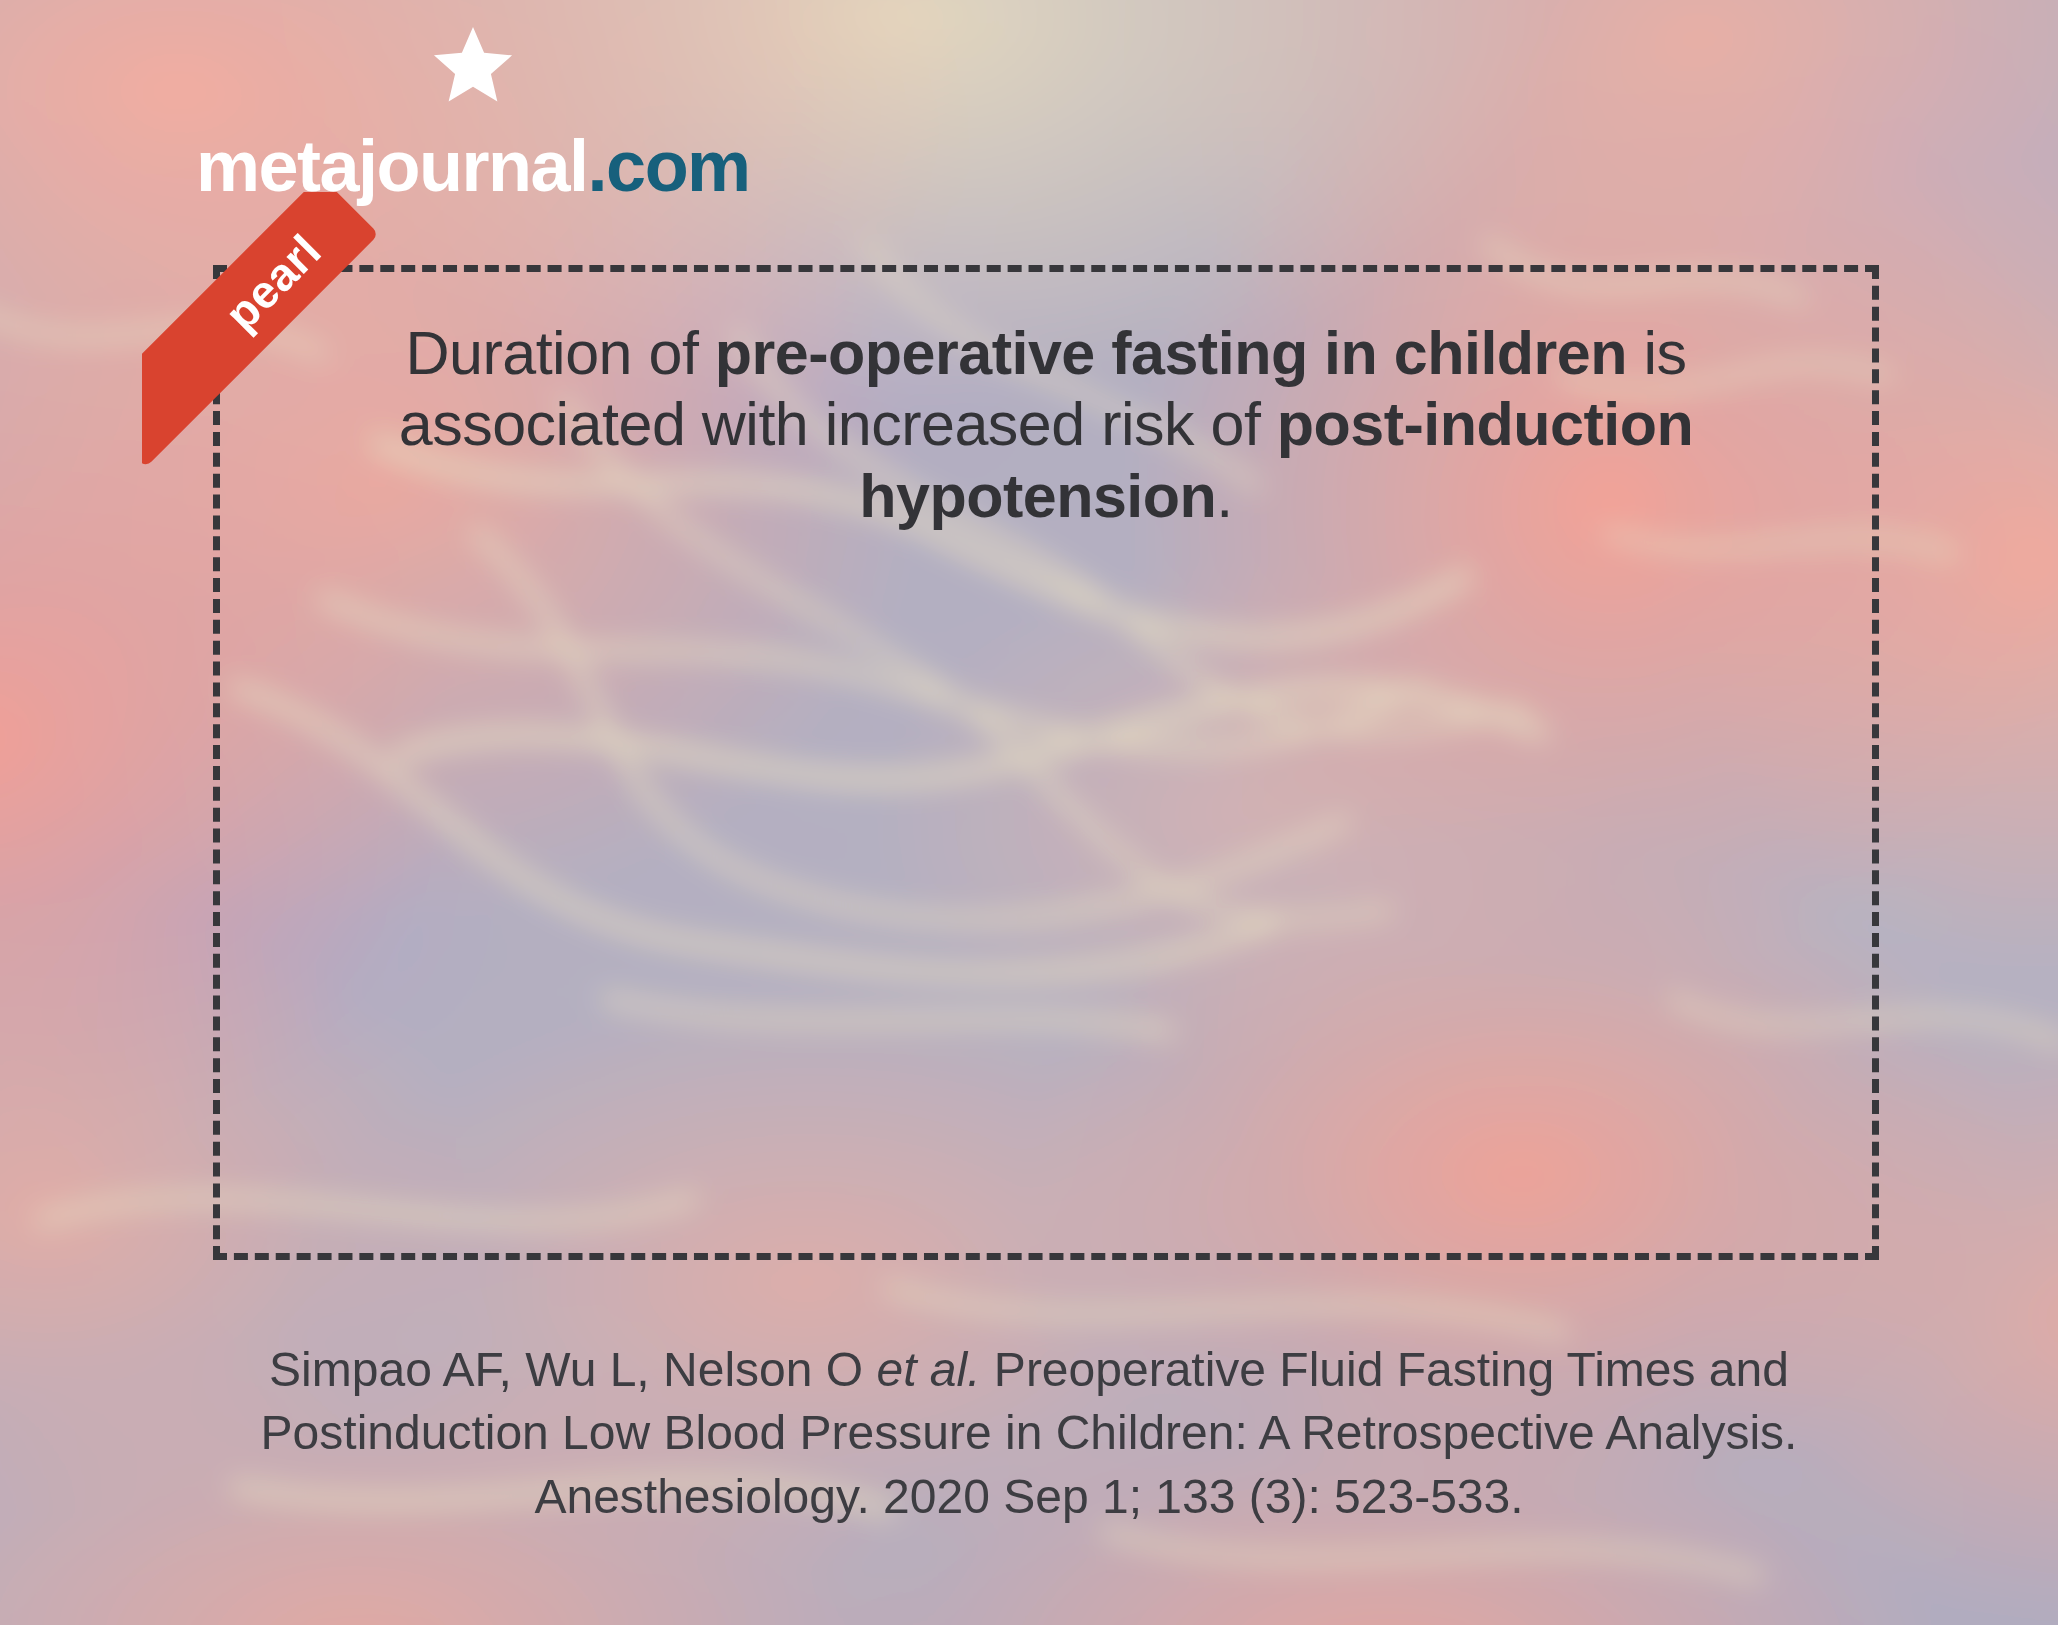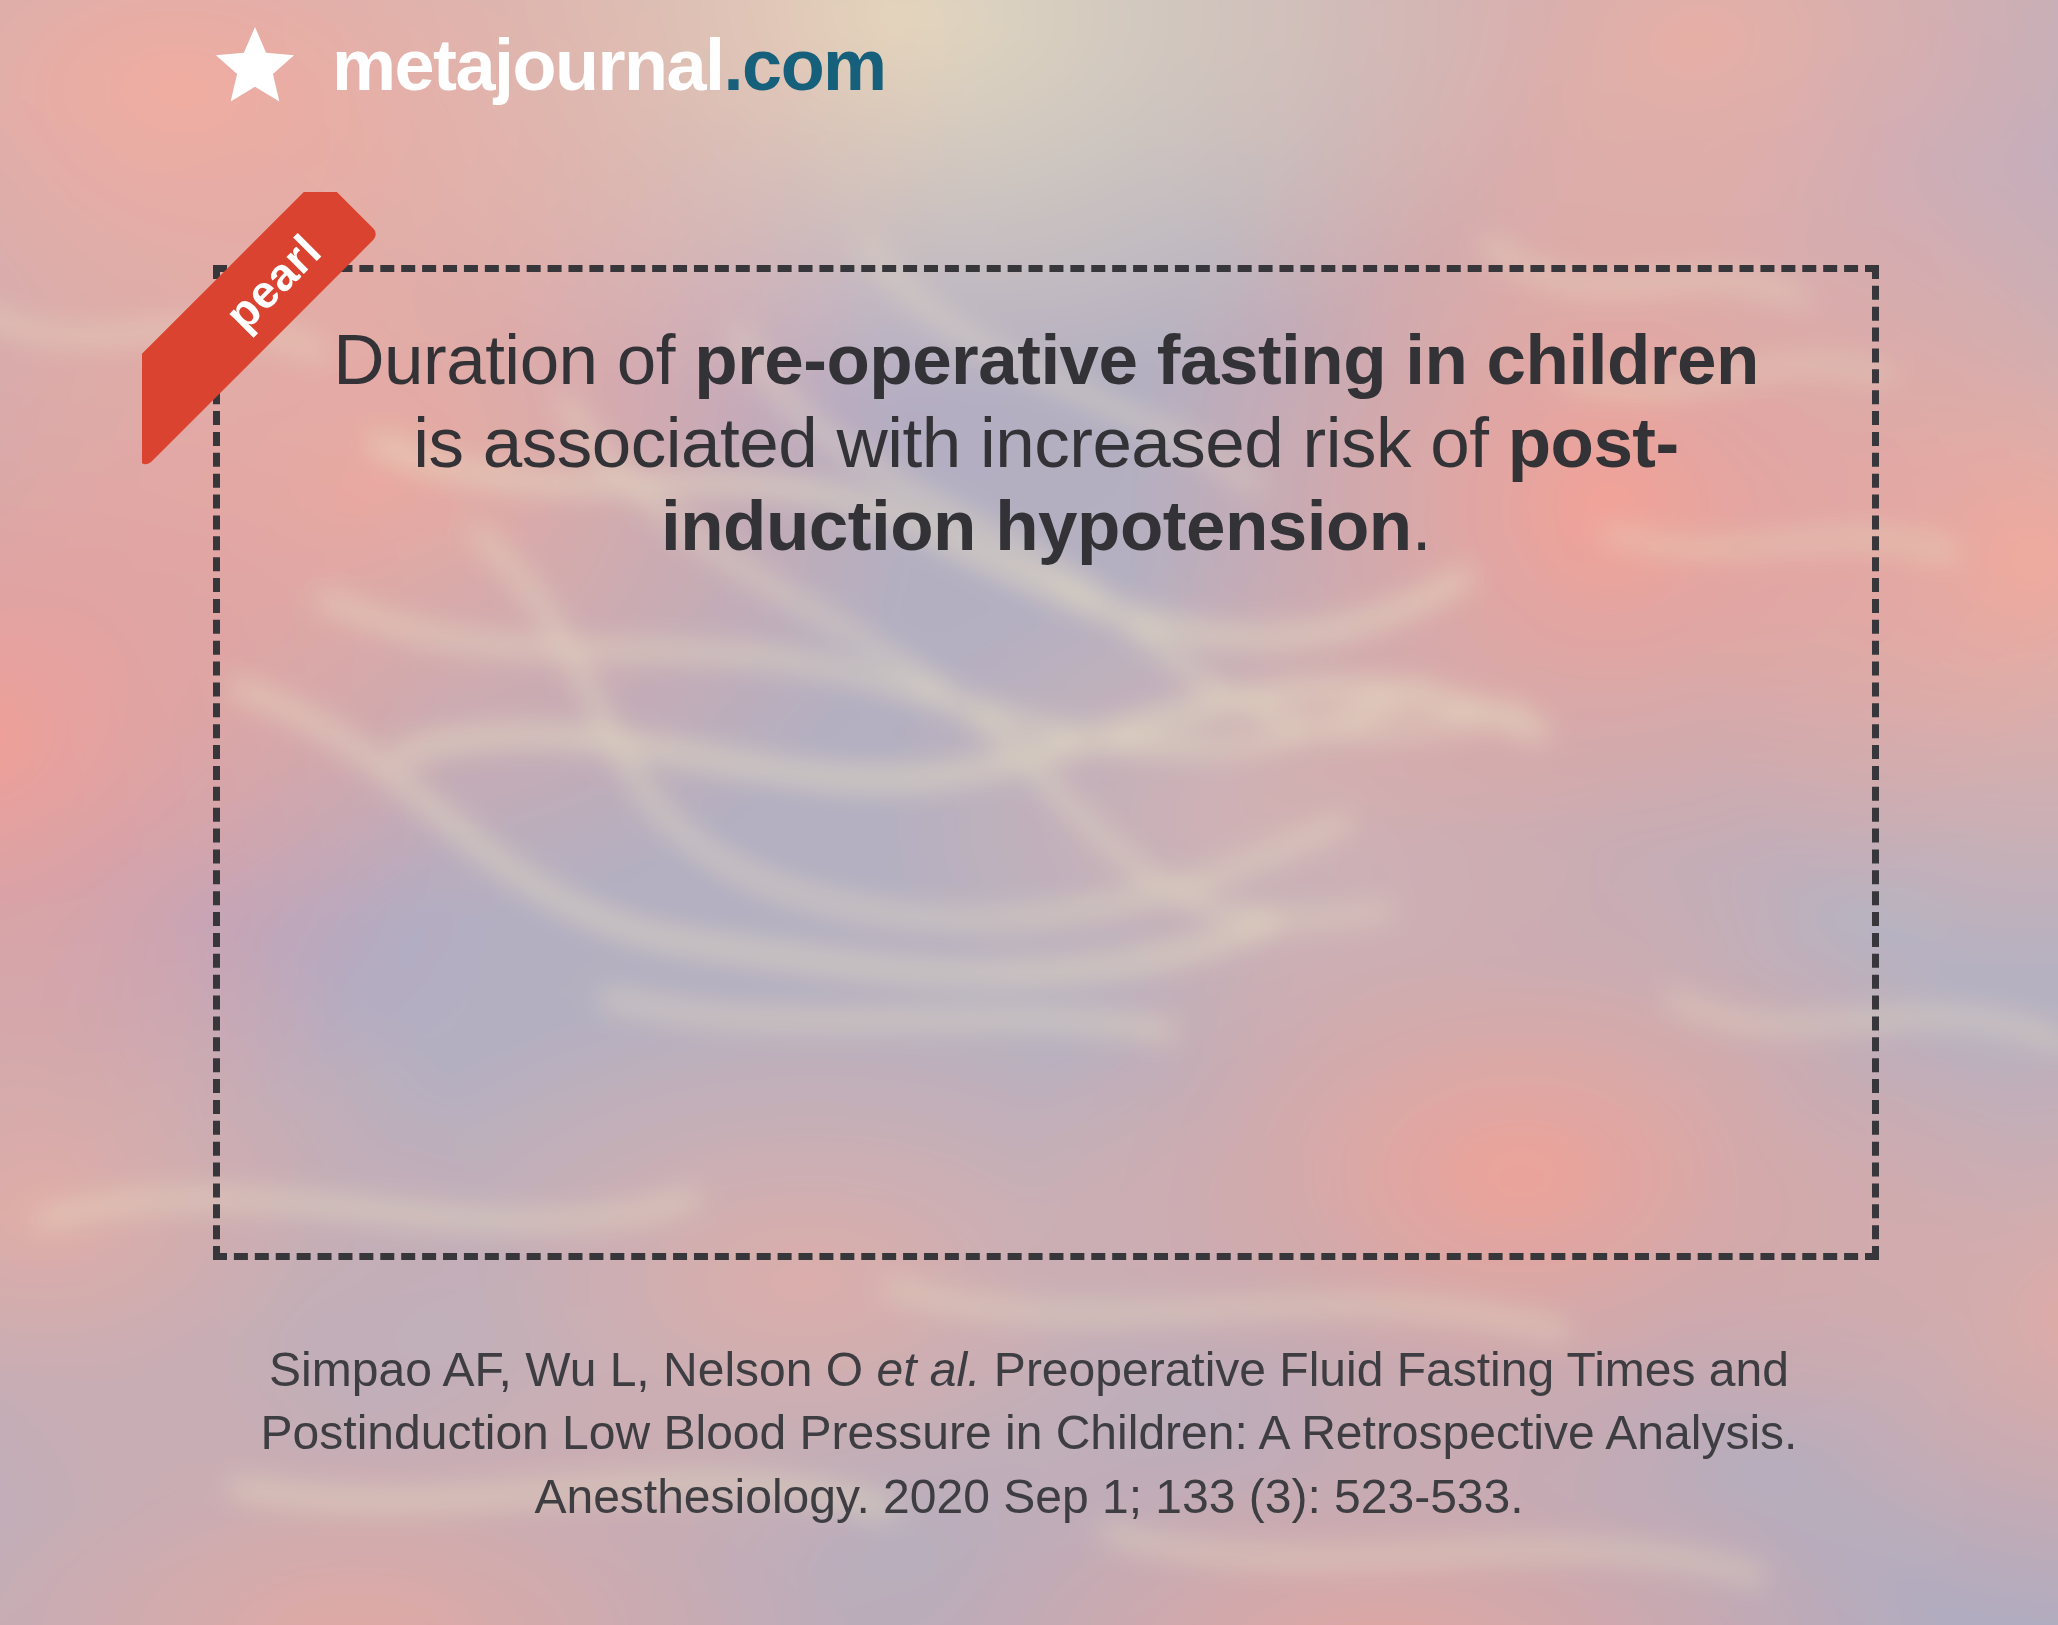--- a/index.html
+++ b/index.html
@@ -44,23 +44,24 @@
   #bg-fibres svg{ width:100%; height:100%; }
   #bg-fibres path{ fill:none; stroke:#f3e8b8; stroke-linecap:round; }
   
   #bg-veil{
     position:absolute; inset:0;
     background:linear-gradient(180deg,rgba(214,211,219,.44),rgba(206,202,214,.40));
   }
 
   
   #logo{
-    position:absolute; left:212px; top:22px;
-    display:flex; align-items:center; gap:34px;
+    position:absolute; left:196px; top:22px;
+    display:flex; align-items:center; gap:22px;
     z-index:6;
+    flex-direction:column;
   }
   #logo .star{ width:86px; height:86px; display:block; }
   #logo .word{
     font-size:72px; font-weight:bold; letter-spacing:-1.5px;
     line-height:1; white-space:nowrap;
   }
   #logo .word .w-meta{ color:#ffffff; }
   #logo .word .w-com { color:#17607c; }
 
   
@@ -92,21 +93,21 @@
     letter-spacing:.5px; line-height:1;
     padding-left:112px;
   }
 
   
   #quote{
     position:absolute;
     left:112px; right:112px; top:46px;
     text-align:center;
     color:#333337;
-    font-size:71px;
+    font-size:61px;
     line-height:1.17;
     letter-spacing:-.5px;
   }
   #quote b{ font-weight:bold; }
 
   
   #source-url{
     position:absolute;
     right:110px; bottom:94px;
     font-size:35px; font-weight:bold;

